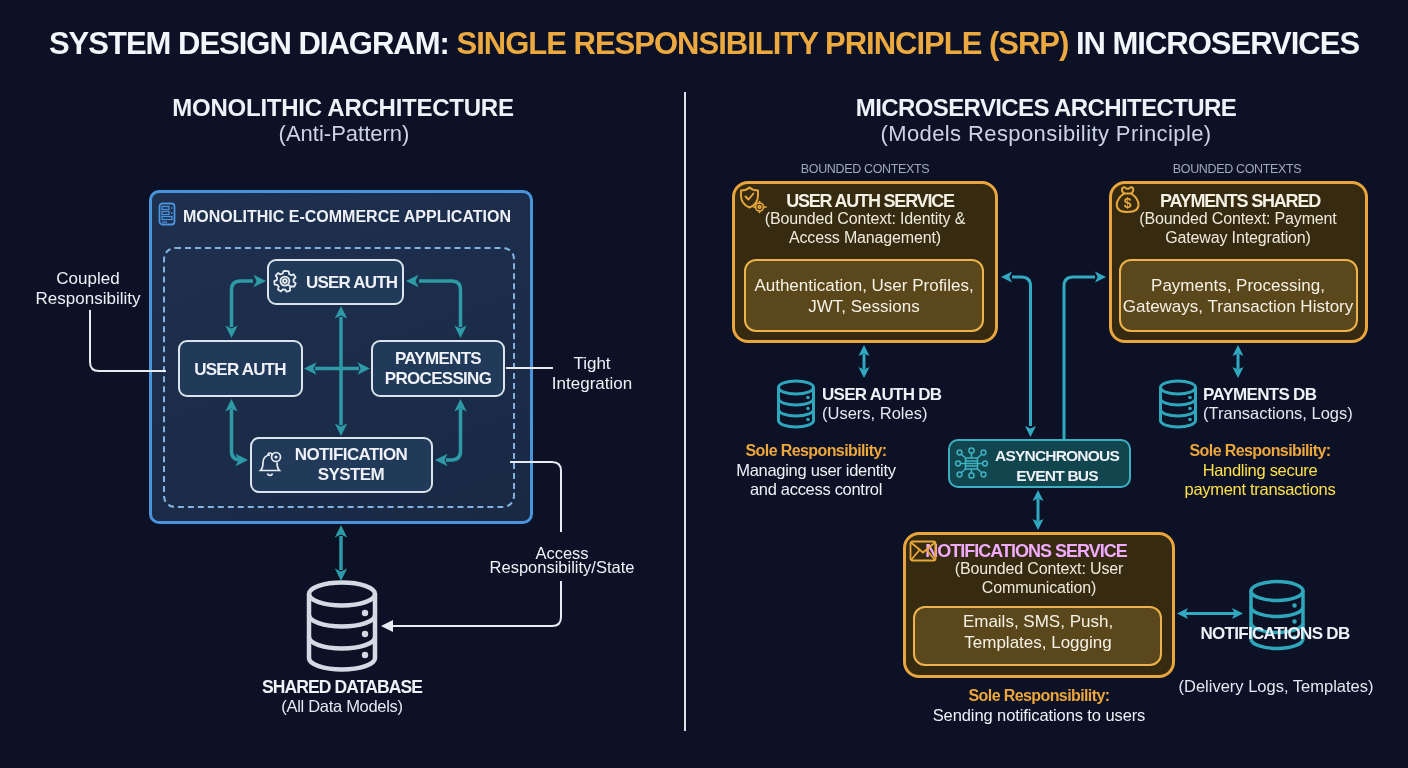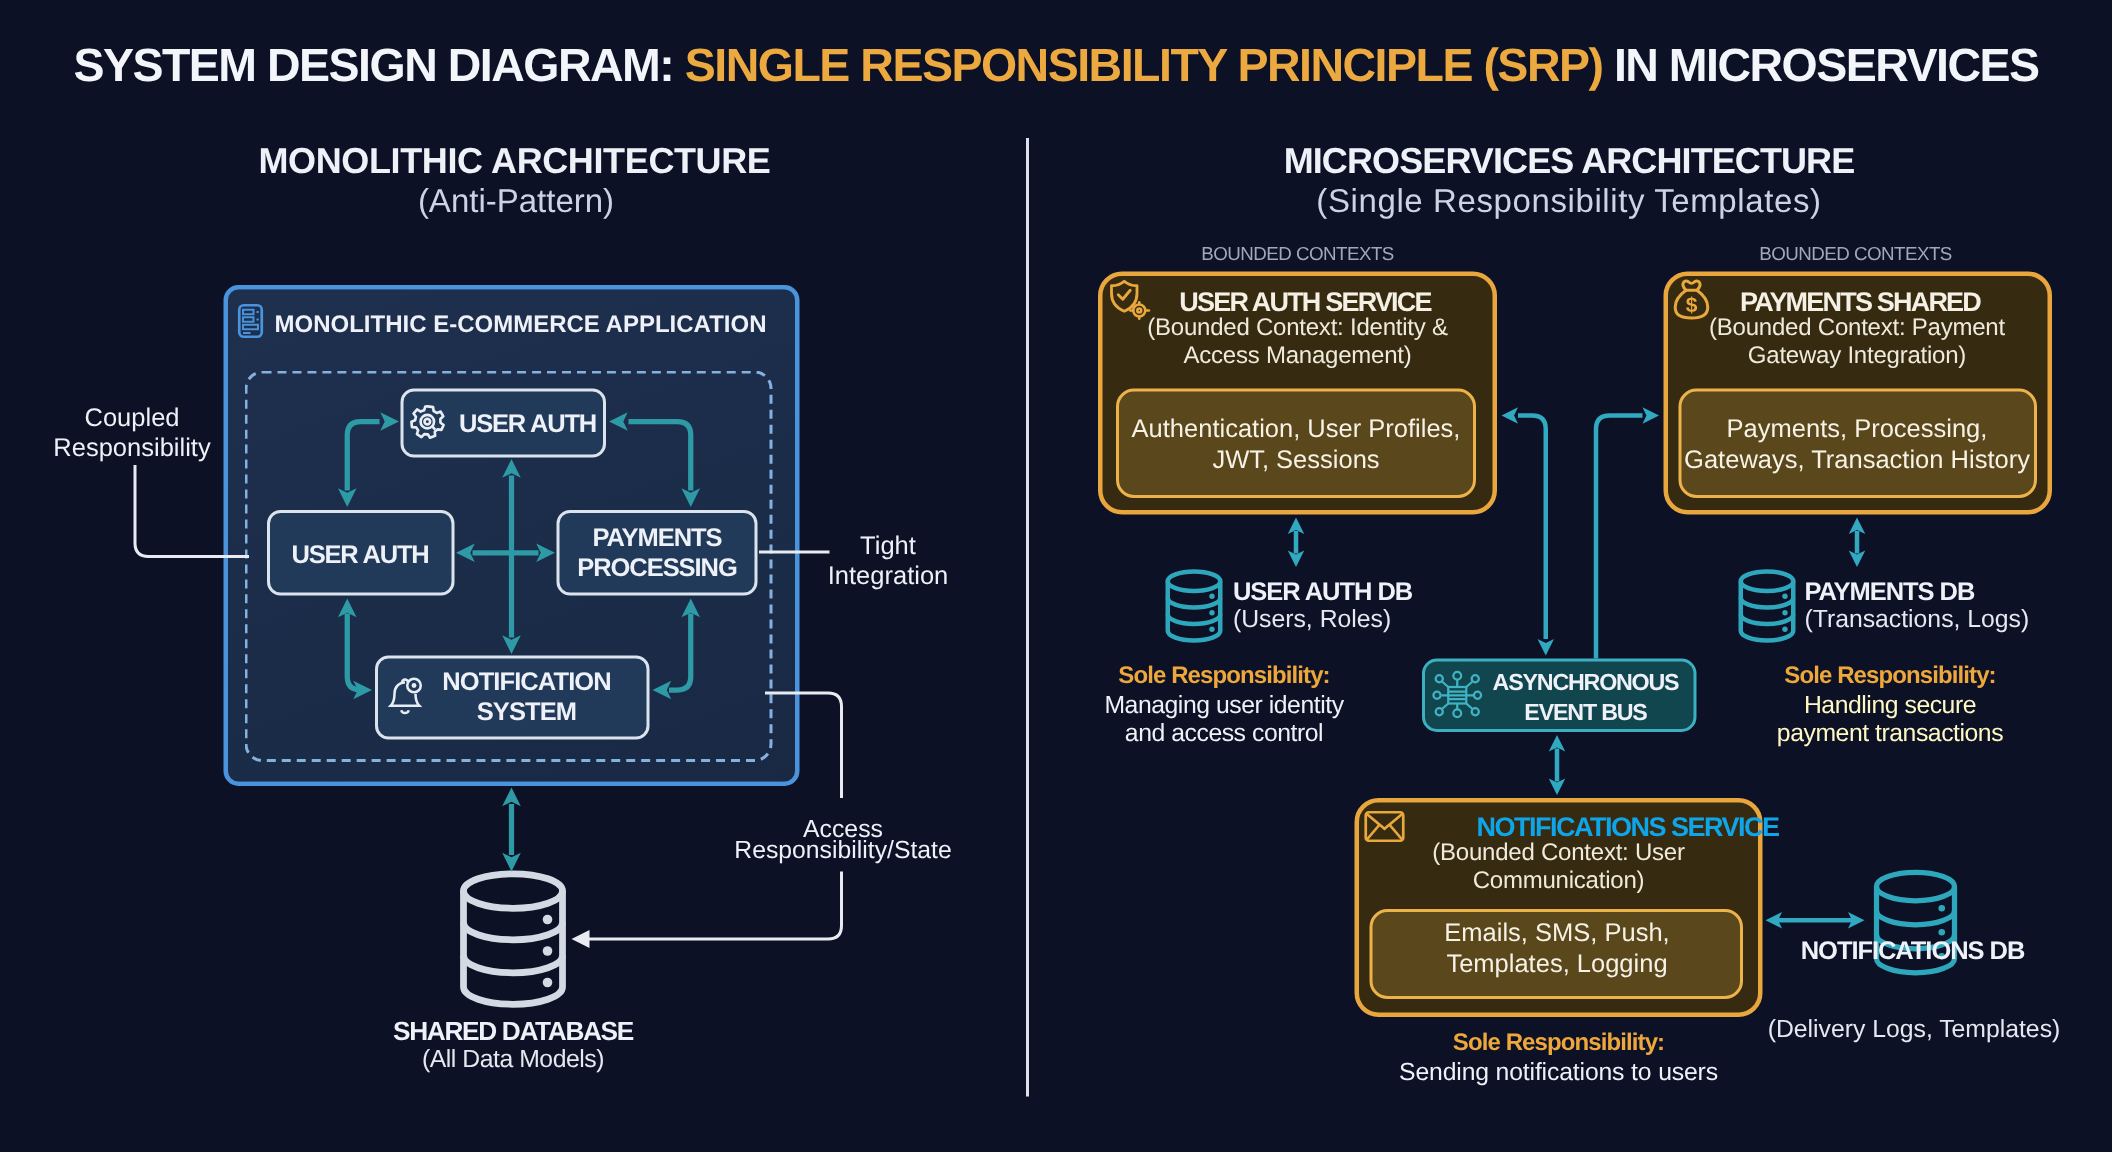--- a/index.html
+++ b/index.html
@@ -10,21 +10,21 @@
 </style>
 </head>
 <body>
 <div id="page">
 
   <div class="abs ctr" style="left:704px;top:26px;width:1380px;font-size:31px;font-weight:bold;color:#f2f5fa;letter-spacing:-1px;white-space:nowrap;">SYSTEM DESIGN DIAGRAM: <span style="color:#eca93f;">SINGLE RESPONSIBILITY PRINCIPLE (SRP)</span> IN MICROSERVICES</div>
 
   <div class="abs ctr" style="left:343px;top:94px;font-size:24px;letter-spacing:-0.25px;font-weight:bold;color:#eef1f7;white-space:nowrap;">MONOLITHIC ARCHITECTURE</div>
   <div class="abs ctr" style="left:344px;top:121px;font-size:22px;color:#ccd3e2;white-space:nowrap;">(Anti-Pattern)</div>
   <div class="abs ctr" style="left:1046px;top:94px;font-size:24px;letter-spacing:-0.6px;font-weight:bold;color:#eef1f7;white-space:nowrap;">MICROSERVICES ARCHITECTURE</div>
-  <div class="abs ctr" style="left:1046px;top:121px;font-size:22px;letter-spacing:0.4px;color:#ccd3e2;white-space:nowrap;">(Single Responsibility Templates)</div>
+  <div class="abs ctr" style="left:1046px;top:121px;font-size:22px;letter-spacing:0.4px;color:#ccd3e2;white-space:nowrap;">(Models Responsibility Principle)</div>
 
   <div class="abs" style="left:684px;top:92px;width:2px;height:639px;background:#dde2ea;"></div>
 
   <div class="abs" style="left:149px;top:190px;width:384px;height:334px;border:3px solid #4a94dd;border-radius:10px;background:linear-gradient(160deg,#1e304e 0%,#1b2c49 60%,#192944 100%);box-sizing:border-box;"></div>
 
   <svg class="abs" style="left:158px;top:202px;" width="18" height="24" viewBox="0 0 18 24">
     <rect x="1.5" y="1.5" width="15" height="21" rx="3" fill="none" stroke="#4a94dd" stroke-width="1.8"></rect>
     <rect x="4" y="4.5" width="7" height="3" fill="none" stroke="#4a94dd" stroke-width="1.3"></rect>
     <rect x="4" y="9.5" width="7" height="3" fill="none" stroke="#4a94dd" stroke-width="1.3"></rect>
     <rect x="4" y="14.5" width="10" height="3" fill="none" stroke="#4a94dd" stroke-width="1.3"></rect>
@@ -149,21 +149,21 @@
     <circle cx="33" cy="29.5" r="1.8" fill="#2ea7bc"></circle>
     <circle cx="33" cy="40.5" r="1.8" fill="#2ea7bc"></circle>
   </svg>
   <div class="abs" style="left:1203px;top:385px;font-size:17px;letter-spacing:-0.7px;font-weight:bold;color:#eef1f7;white-space:nowrap;">PAYMENTS DB</div>
   <div class="abs" style="left:1203px;top:404px;font-size:16.5px;color:#e4e8f0;white-space:nowrap;">(Transactions, Logs)</div>
 
   <div class="abs ctr" style="left:816px;top:442px;font-size:16px;letter-spacing:-0.6px;font-weight:bold;color:#eda73b;white-space:nowrap;">Sole Responsibility:</div>
   <div class="abs ctr" style="left:816px;top:461px;font-size:16.5px;letter-spacing:-0.3px;line-height:19px;color:#eef1f7;white-space:nowrap;">Managing user identity<br>and access control</div>
 
   <div class="abs ctr" style="left:1260px;top:442px;font-size:16px;letter-spacing:-0.6px;font-weight:bold;color:#eda73b;white-space:nowrap;">Sole Responsibility:</div>
-  <div class="abs ctr" style="left:1260px;top:461px;font-size:16.5px;letter-spacing:-0.3px;line-height:19px;color:#fef9c3;white-space:nowrap;">Handling secure<br>payment transactions</div>
+  <div class="abs ctr" style="left:1260px;top:461px;font-size:16.5px;letter-spacing:-0.3px;line-height:19px;color:#fde047;white-space:nowrap;">Handling secure<br>payment transactions</div>
 
   <div class="abs" style="left:948px;top:439px;width:183px;height:49px;border:2.5px solid #3cb0c1;border-radius:10px;background:#11464e;box-sizing:border-box;"></div>
   <svg class="abs" style="left:953px;top:445px;" width="37" height="37" viewBox="0 0 37 37">
     <g fill="none" stroke="#3fb3c4" stroke-width="1.5">
       <rect x="12.5" y="13" width="12" height="11"></rect>
       <line x1="13" y1="16" x2="24" y2="16"></line>
       <line x1="13" y1="18.5" x2="24" y2="18.5"></line>
       <line x1="13" y1="21" x2="24" y2="21"></line>
       <line x1="18.5" y1="13" x2="18.5" y2="8"></line>
       <line x1="18.5" y1="24" x2="18.5" y2="28"></line>
@@ -179,21 +179,21 @@
       <circle cx="30.5" cy="7.5" r="2.4"></circle>
       <circle cx="6.5" cy="29.5" r="2.4"></circle>
       <circle cx="30.5" cy="29.5" r="2.4"></circle>
       <circle cx="5" cy="18.5" r="2.4"></circle>
       <circle cx="32" cy="18.5" r="2.4"></circle>
     </g>
   </svg>
   <div class="abs ctr" style="left:1057px;top:446px;font-size:15.5px;letter-spacing:-0.8px;line-height:20px;font-weight:bold;color:#eef1f7;white-space:nowrap;">ASYNCHRONOUS<br>EVENT BUS</div>
 
   <div class="abs" style="left:903px;top:532px;width:272px;height:146px;border:3px solid #e9a63d;border-radius:16px;background:#362b11;box-sizing:border-box;"></div>
-  <div class="abs ctr" style="left:1042px;top:541px;font-size:18px;letter-spacing:-1px;font-weight:bold;color:#0ea5e9;white-space:nowrap;margin-left:43px;">NOTIFICATIONS SERVICE</div>
+  <div class="abs ctr" style="left:983px;top:541px;font-size:18px;letter-spacing:-1px;font-weight:bold;color:#f0abfc;white-space:nowrap;margin-left:43px;">NOTIFICATIONS SERVICE</div>
   <div class="abs ctr" style="left:1039px;top:559px;font-size:16px;letter-spacing:-0.15px;line-height:19px;color:#efeadb;white-space:nowrap;">(Bounded Context: User<br>Communication)</div>
   <div class="abs" style="left:913px;top:606px;width:249px;height:60px;border:2px solid #edb24a;border-radius:12px;background:#5a471c;box-sizing:border-box;"></div>
   <div class="abs ctr" style="left:1038px;top:612px;font-size:17px;line-height:20.5px;color:#f6f2e6;white-space:nowrap;">Emails, SMS, Push,<br>Templates, Logging</div>
 
   <svg class="abs" style="left:909px;top:540px;" width="28" height="22" viewBox="0 0 28 22">
     <g fill="none" stroke="#e8a83c" stroke-width="1.8">
       <rect x="1.5" y="1.5" width="25" height="19" rx="2"></rect>
       <path d="M2 2.5 L14 12.5 L26 2.5"></path>
       <path d="M2 20 L10.5 10"></path>
       <path d="M26 20 L17.5 10"></path>

